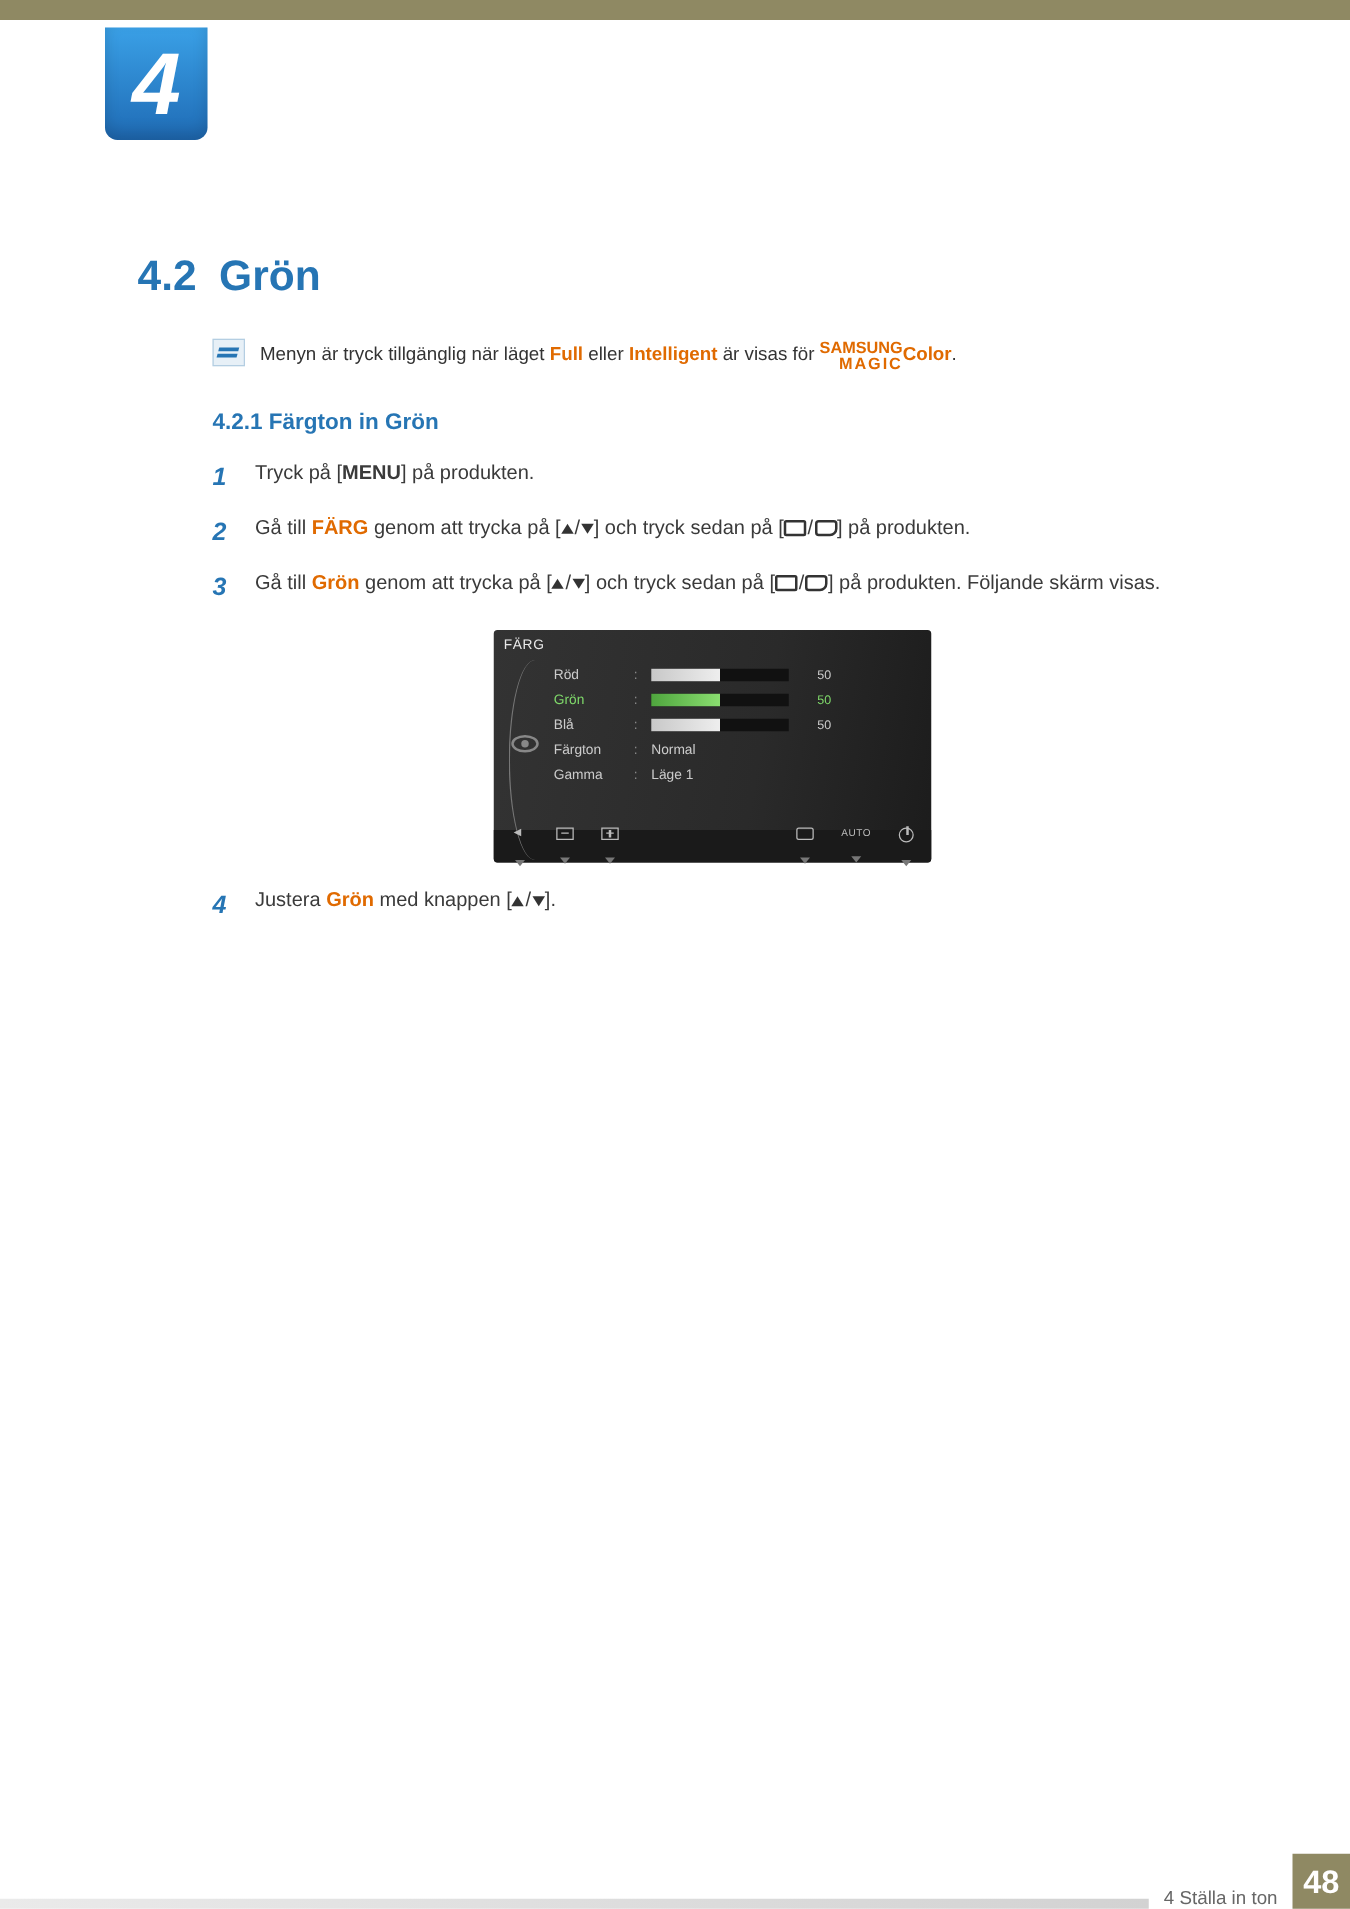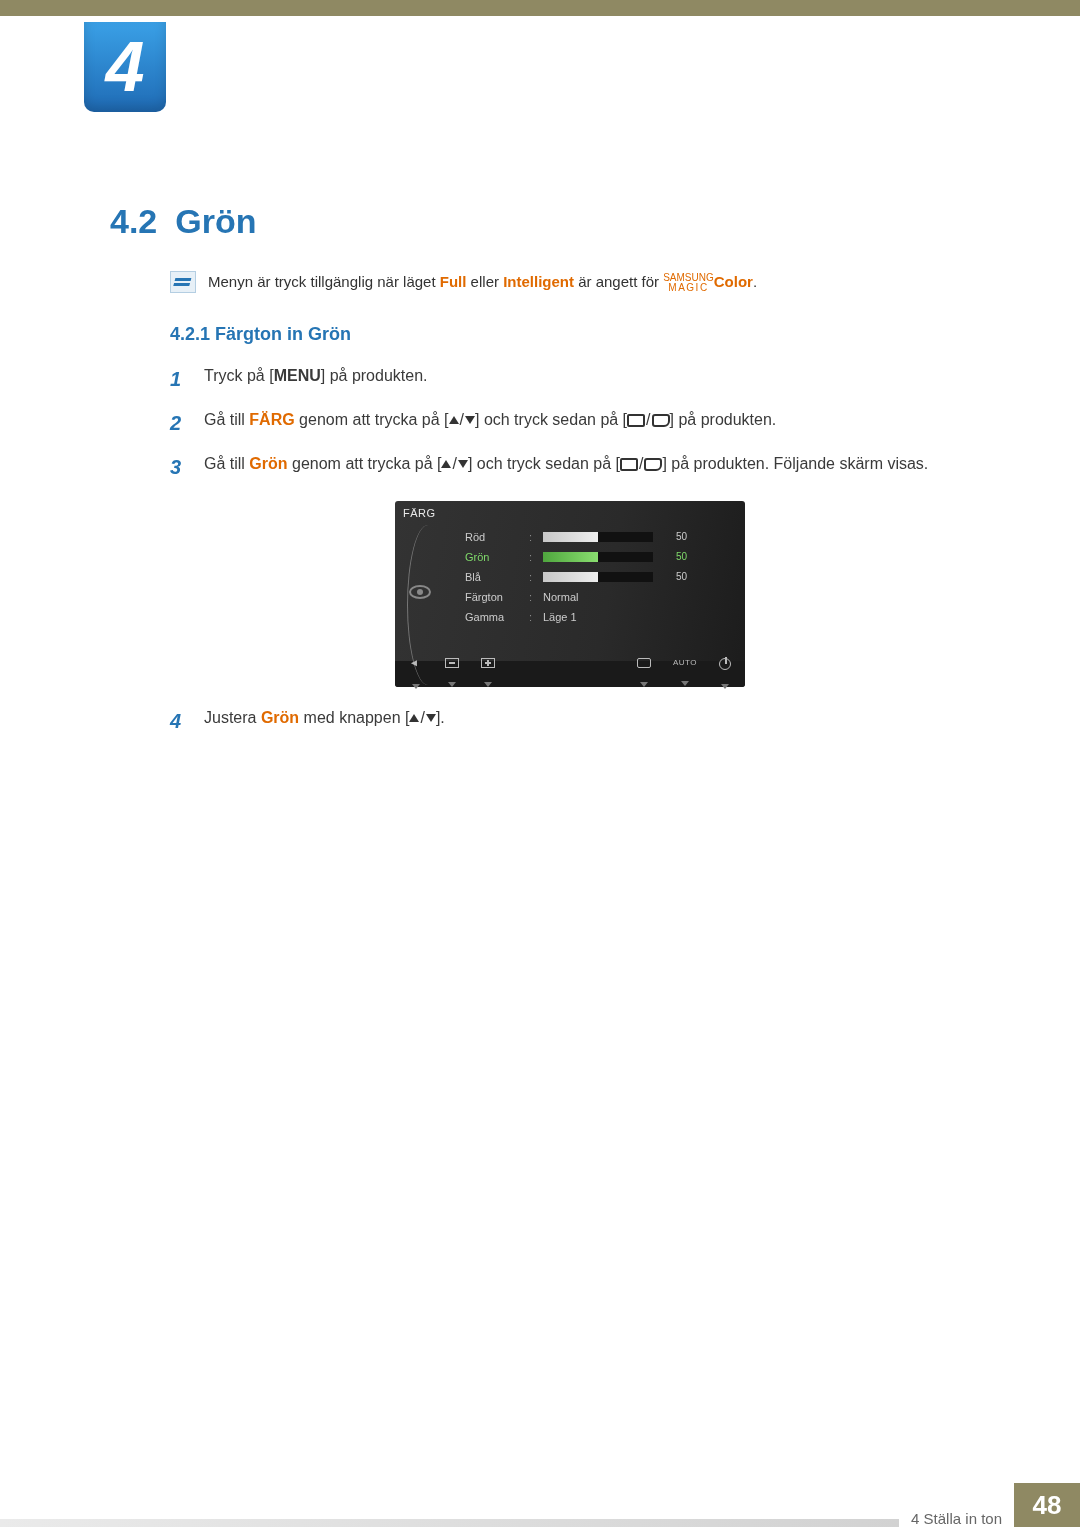--- a/index.html
+++ b/index.html
@@ -14,40 +14,40 @@
   
   .section-h { display:flex; gap:18px; margin: 90px 0 30px 110px; font-size:34px; font-weight:bold; color:#2675b4;}
   .body-block { margin-left:170px; margin-right:110px; font-size:16px; line-height:1.5; color:#444;}
   .body-block p { margin-bottom:18px;}
   
   .note-row { display:flex; gap:12px; margin-top:6px; margin-bottom:30px;}
   .note-icon { width:26px; height:22px; background:#e7f0f7; border:1px solid #b4cee2; position:relative; flex:0 0 26px;}
   .note-icon::after{content:"";position:absolute;width:16px;height:3px;background:#2675b4;left:4px;top:6px;box-shadow:0 5px 0 #2675b4;transform:skewX(-15deg);}
   .note-text { font-size:15px; color:#333;}
   .orange { color:#e06a00; font-weight:bold;}
-  .magic-wrap { display:inline-block; font-size:10px; line-height:1; color:#e06a00; font-weight:normal; vertical-align:middle; text-align:center;}
+  .magic-wrap { display:inline-block; font-size:13px; line-height:1; color:#e06a00; font-weight:bold; vertical-align:middle; text-align:right;}
   .magic-wrap .line2{letter-spacing:1.5px;}
   
   .subsection-h{ color:#2675b4; font-weight:bold; font-size:18px; margin-left:170px; margin-bottom:18px;}
   
   .steps { margin-left:170px; margin-right:110px; font-size:16px; }
   .step-row{ display:flex; gap:14px; margin-bottom:12px; line-height:1.6;}
   .step-num{ font-style:italic; font-size:20px; font-weight:bold; color:#2675b4; flex:0 0 20px;}
   .step-text{ flex:1; }
   .menu-lbl{font-weight:bold;}
   .orange-b{color:#e06a00; font-weight:bold;}
   .icon-inline{display:inline-flex; align-items:center; gap:1px; vertical-align:middle;}
   .tri-up{width:0;height:0;border-left:5px solid transparent;border-right:5px solid transparent;border-bottom:8px solid #333;display:inline-block;}
   .tri-down{width:0;height:0;border-left:5px solid transparent;border-right:5px solid transparent;border-top:8px solid #333;display:inline-block;}
   .srcicon{display:inline-block;width:18px;height:13px;border:2px solid #333;border-radius:2px;}
   .srcicon2{display:inline-block;width:18px;height:13px;border:2px solid #333;border-radius:3px 3px 6px 3px;}
   
   .osd { width:350px; margin:18px auto 18px auto; background:linear-gradient(100deg,#333 0%, #2a2a2a 60%, #1c1c1c 100%); border-radius:3px; padding:6px 8px 0 8px; color:#ccc; font-size:11px;}
   .osd-title{font-size:11px; color:#e9e9e9; margin-bottom:6px; letter-spacing:.5px;}
-  .osd-body{ display:flex; gap:26px; padding:2px 6px 34px 6px;}
+  .osd-body{ display:flex; gap:4px; padding:2px 6px 34px 6px;}
   .osd-left{ width:30px; position:relative; }
   .osd-arc{ position:absolute; left:-2px; top:-2px; width:42px; height:160px; border-left:1px solid #777; border-radius:50% 0 0 50%/50% 0 0 50%; }
   .osd-eye{ position:absolute; left:0; top:58px; width:22px; height:14px; border:2px solid #888; border-radius:50%;}
   .osd-eye::after{content:"";position:absolute;width:6px;height:6px;background:#888;border-radius:50%;left:6px;top:2px;}
   .osd-rows{ flex:1; }
   .osd-row{ display:flex; align-items:center; height:20px; gap:8px;}
   .osd-lbl{ width:56px; font-size:11px;}
   .osd-lbl.active{ color:#7fd96a;}
   .osd-colon{ color:#888; width:6px;}
   .osd-bar{ width:110px; height:10px; background:#111; position:relative;}
@@ -70,21 +70,21 @@
   .fb-icon.src{position:relative;border:1.5px solid #bbb;border-radius:2px;}
   .fb-icon.power{border:none;width:12px;height:12px;border:1.5px solid #bbb;border-radius:50%;position:relative;}
   .fb-icon.power::after{content:"";position:absolute;left:5px;top:-2px;width:1.5px;height:7px;background:#bbb;}
   .fb-tri{ width:0;height:0;border-left:4px solid transparent;border-right:4px solid transparent;border-top:5px solid #777;}
   .fb-label{font-size:8px;color:#bbb;letter-spacing:.5px;}
   .osd-footer .spacer{flex:1;}
   
   .footer { position:absolute; bottom:0; left:0; right:0; height:44px; display:flex; align-items:flex-end; }
   .footer-band{ flex:1; height:8px; background:linear-gradient(90deg,#eaeaea,#d2d2d2);}
   .footer-txt{ font-size:15px; color:#666; padding:0 12px;}
-  .footer-pg{ width:66px; height:44px; background:#8f8963; color:#fff; display:flex; align-items:center; justify-content:center; font-size:26px; font-weight:bold;}
+  .footer-pg{ width:46px; height:44px; background:#8f8963; color:#fff; display:flex; align-items:center; justify-content:center; font-size:26px; font-weight:bold;}
 </style>
 </head>
 <body>
 
 <div class="page">
   <div class="top-band"></div>
 
   <div class="header-row">
     <div class="chapter-badge">4</div>
   </div>
@@ -92,21 +92,21 @@
   <div class="section-h">
     <span>4.2</span>
     <span>Grön</span>
   </div>
 
   <div class="body-block">
 
     <div class="note-row">
       <div class="note-icon"></div>
       <div class="note-text">
-        <span>Menyn är tryck tillgänglig när läget </span><span class="orange">Full</span><span> eller </span><span class="orange">Intelligent</span><span> är angett för </span><span class="magic-wrap"><span>SAMSUNG</span><br><span class="line2">MAGIC</span></span><span class="orange">Color</span><span>.</span>
+        <span>Menyn är tryck tillgänglig när läget </span><span class="orange">Full</span><span> eller </span><span class="orange">Intelligent</span><span> är visas för </span><span class="magic-wrap"><span>SAMSUNG</span><br><span class="line2">MAGIC</span></span><span class="orange">Color</span><span>.</span>
       </div>
     </div>
   </div>
 
   <div class="subsection-h">
     <span>4.2.1</span>
     <span>Färgton in Grön</span>
   </div>
 
   <div class="steps">

